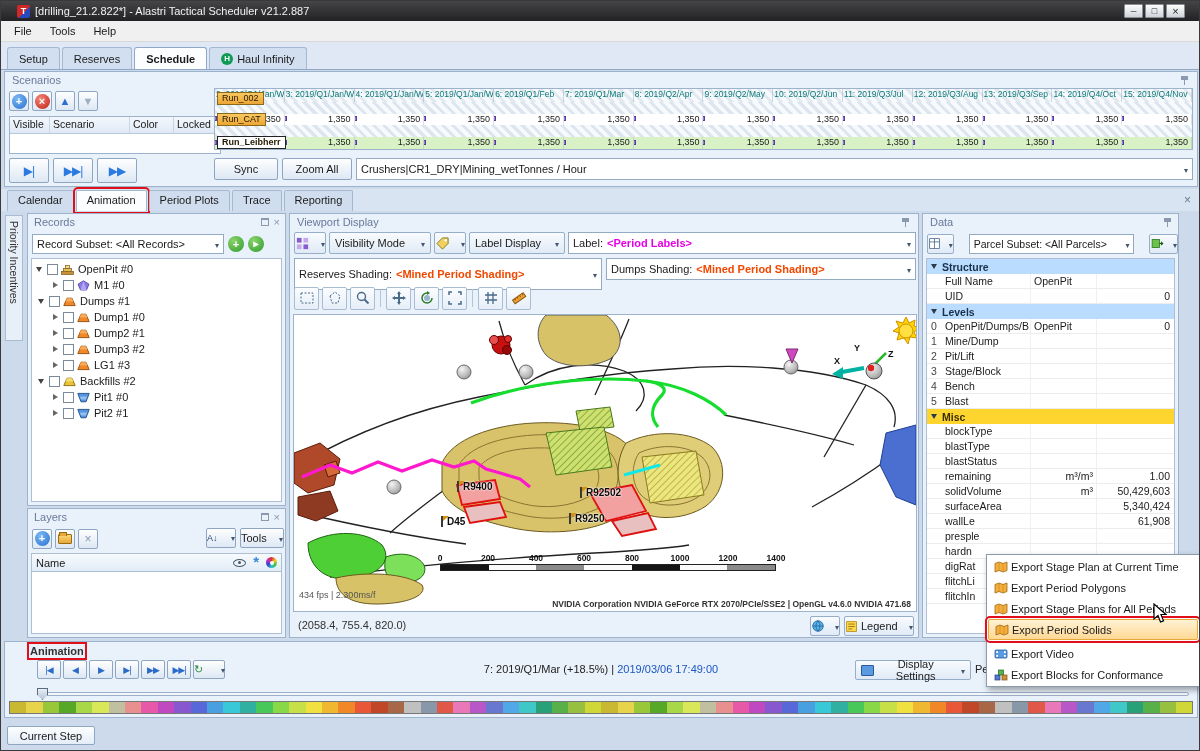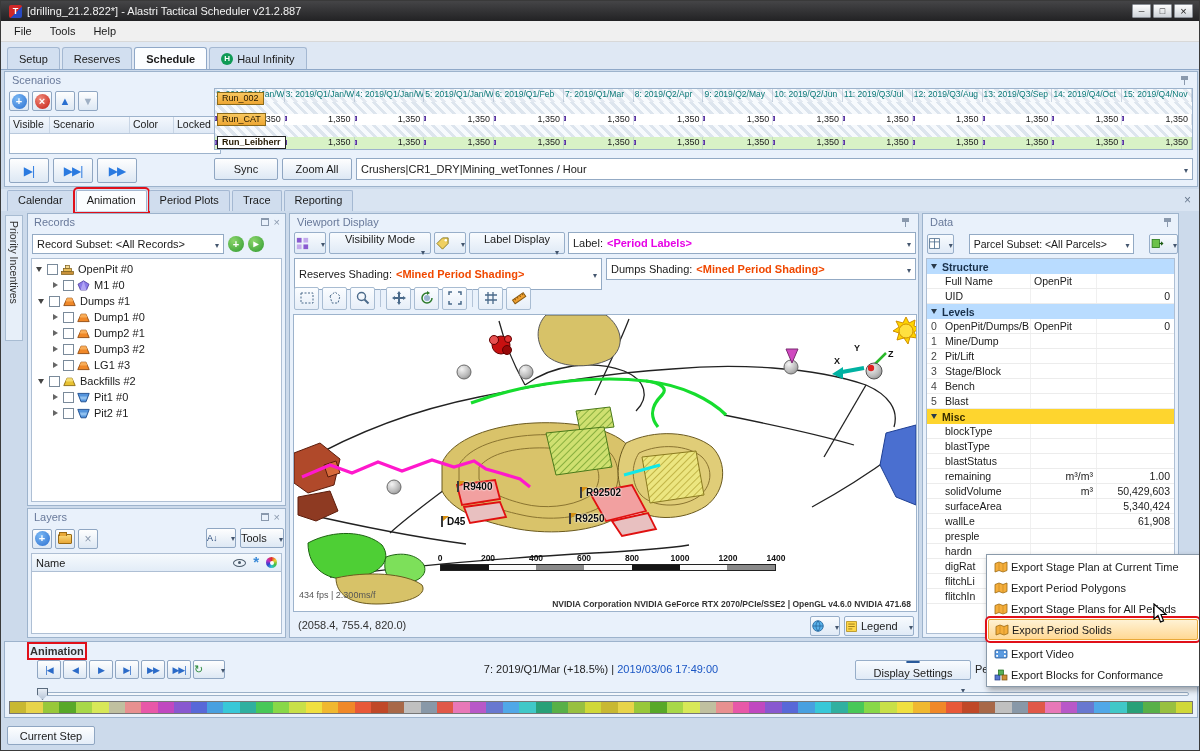--- a/index.html
+++ b/index.html
@@ -3,21 +3,21 @@
 <meta charset="utf-8">
 <style>
 * { margin:0; padding:0; box-sizing:border-box; }
 html,body { background:#9aa4b0; }
 #app { position:relative; width:1200px; height:751px; margin:0 auto; background:#ccdaeb;
   font-family:"Liberation Sans", sans-serif; font-size:11px; color:#1a1a1a;
   border:1px solid #3a3a3a; overflow:hidden; }
 
 
 #titlebar { position:absolute; left:0; top:0; width:1200px; height:20px;
-  background:linear-gradient(#454547,#222224); display:flex; align-items:center; padding:0 8px; }
+  background:linear-gradient(#454547,#222224); display:flex; align-items:center; padding:0 16px; }
 .app-icon { width:13px; height:13px; margin-right:5px; border-radius:2px;
   background:linear-gradient(135deg,#d02828 55%,#2848c0 55%); color:#fff; font-size:9px; font-weight:bold;
   display:inline-flex; align-items:center; justify-content:center; }
 .app-icon::before { content:'T'; }
 .title-text { color:#f2f2f2; font-size:11px; }
 .win-btns { margin-left:auto; display:flex; gap:2px; }
 .wbtn { width:19px; height:14px; background:linear-gradient(#fdfdfd,#cfd4da); border:1px solid #8a8f96;
   border-radius:1px; display:inline-flex; align-items:center; justify-content:center; font-size:8px; color:#222; }
 .wbtn.min::before { content:'─'; }
 .wbtn.max::before { content:'□'; font-size:9px; }
@@ -46,21 +46,21 @@
 .pin-icon { position:relative; width:9px; height:11px; display:inline-block; }
 .pin-icon::before { content:''; position:absolute; left:1px; top:1px; width:7px; height:4px; background:#8a99ad; }
 .pin-icon::after { content:''; position:absolute; left:4px; top:5px; width:1px; height:5px; background:#8a99ad; }
 .float-i { width:8px; height:8px; border:1px solid #8a99ad; border-top:2px solid #8a99ad; display:inline-block; }
 .close-i::before { content:'×'; color:#8a99ad; font-size:11px; line-height:8px; }
 .btn { display:inline-flex; align-items:center; justify-content:center;
   background:linear-gradient(#fefefe,#dde8f4); border:1px solid #8fa6c2; border-radius:2px; color:#1a1a1a; }
 .dd { background:#fff; border:1px solid #93aac4; display:flex; align-items:center; padding:0 4px; overflow:hidden; white-space:nowrap; }
 .caret { margin-left:auto; padding-left:4px; }
 .caret::before { content:'▾'; font-size:8px; color:#44566e; }
-.ddbtn { display:flex; align-items:center; background:linear-gradient(#f8fbfe,#e0eaf6); border:1px solid #97aec9; border-radius:2px; padding:0 5px;flex-direction:column; }
+.ddbtn { display:flex; align-items:center; background:linear-gradient(#f8fbfe,#e0eaf6); border:1px solid #97aec9; border-radius:2px; padding:0 5px; }
 .annotated { outline:2px solid var(--annotation); outline-offset:1px; }
 
 
 #scenarios { left:3px; top:70px; width:1194px; height:116px; }
 #scenarios > .caption { position:absolute; left:7px; top:2px; }
 #scenarios > .pin-icon { position:absolute; right:8px; top:3px; }
 .sc-toolbar { position:absolute; left:4px; top:19px; display:flex; gap:3px; }
 .tbtn { width:20px; height:20px; }
 .cir { width:15px; height:15px; border-radius:50%; color:#fff; font-size:11px; line-height:14px; text-align:center; font-weight:bold; display:inline-block; }
 .cir.add { background:radial-gradient(circle at 35% 30%,#7ab8f4,#2a6fd0); }

